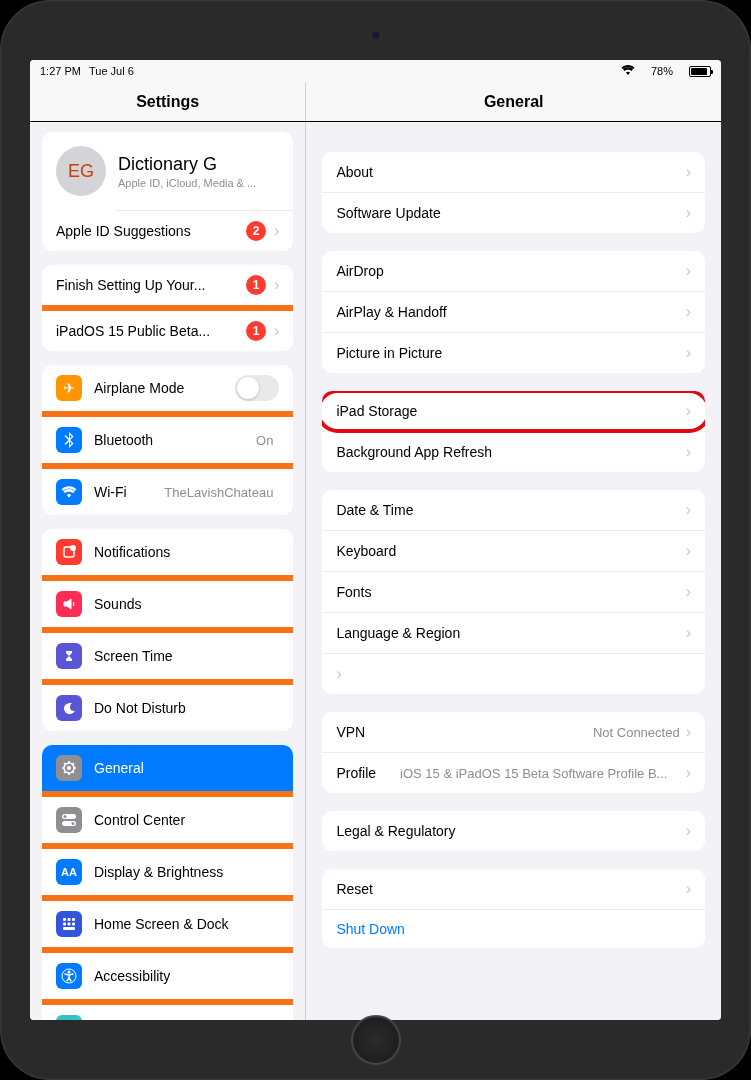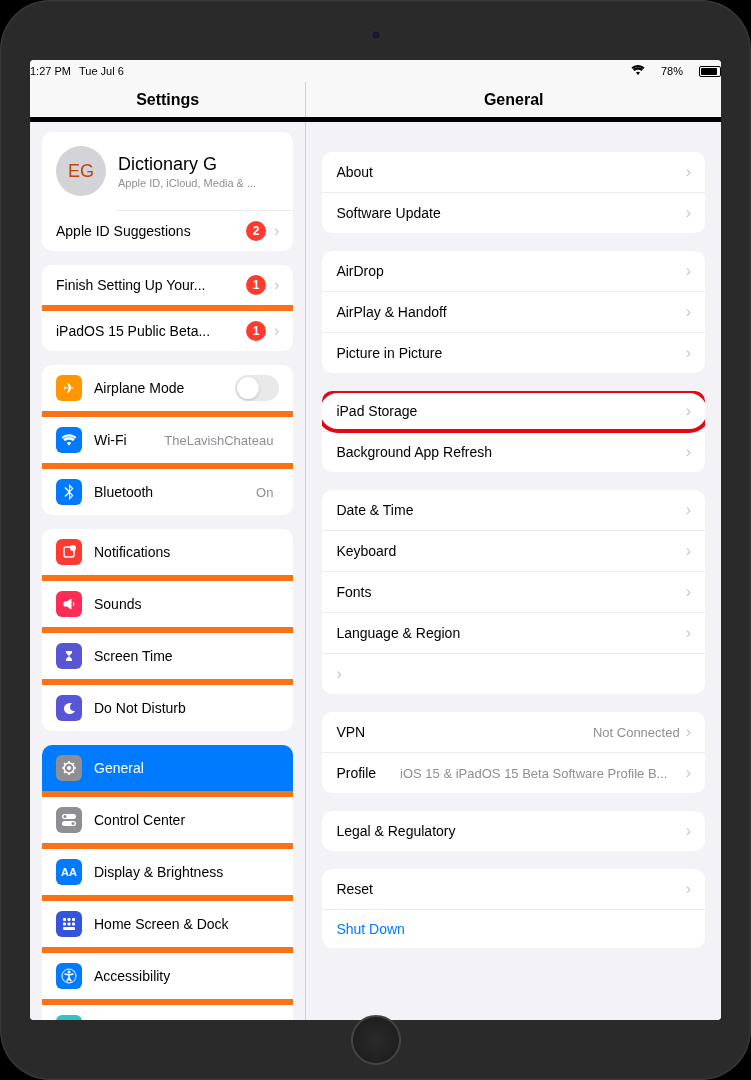--- a/index.html
+++ b/index.html
@@ -50,21 +50,21 @@
   overflow: hidden;
   display: flex;
   flex-direction: column;
 }
 .status-bar {
   height: 22px;
   background: #f8f8f8;
   display: flex;
   justify-content: space-between;
   align-items: center;
-  padding: 0 0;
+  padding: 0 10px;
   font-size: 11px;
   font-weight: 500;
 }
 .status-left { display: flex; gap: 8px; }
 .status-right { display: flex; align-items: center; gap: 16px; }
 .battery-icon {
   width: 22px;
   height: 11px;
   border: 1px solid #000;
   border-radius: 2px;
@@ -91,21 +91,21 @@
   border-radius: 1px;
 }
 .wifi-icon-sm {
   display: inline-block;
   font-size: 12px;
 }
 .headers {
   height: 40px;
   background: #f8f8f8;
   display: flex;
-  border-bottom: 5px solid #000000;
+  border-bottom: 1px solid #000000;
 }
 .header-left {
   width: 40%;
   display: flex;
   align-items: center;
   justify-content: center;
   font-weight: 600;
   font-size: 16px;
   border-right: 1px solid #d0d0d0;
 }
@@ -334,35 +334,35 @@
         <div class="section">
           <div class="row">
             <span class="icon-box" style="background:#ff9500">✈</span>
             <span class="row-label">Airplane Mode</span>
             <span class="toggle">
                 <span class="toggle-knob"></span>
               </span>
           </div>
           <div class="row">
             <span class="icon-box" style="background:#007aff">
+              <svg width="10" height="16" viewBox="0 0 10 16">
+                  <path d="M5 0V6.5L1.5 3L0.5 4L4.5 8L0.5 12L1.5 13L5 9.5V16L9.5 11.5L6 8L9.5 4.5L5 0zM6 2.8L7.7 4.5L6 6.2V2.8zM6 9.8L7.7 11.5L6 13.2V9.8z" fill="#fff"></path>
+                </svg>
+            </span>
+            <span class="row-label">Bluetooth</span>
+            <span class="row-value">On</span>
+          </div>
+          <div class="row">
+            <span class="icon-box" style="background:#007aff">
               <svg width="16" height="12" viewBox="0 0 14 10">
                   <path d="M7 10L9 7.5C8.4 7 7.7 6.8 7 6.8S5.6 7 5 7.5L7 10zM3.5 6C4.5 5.2 5.7 4.7 7 4.7S9.5 5.2 10.5 6L12 4.2C10.6 3 8.9 2.3 7 2.3S3.4 3 2 4.2L3.5 6zM0.5 2.5C2.3 0.9 4.6 0 7 0S11.7 0.9 13.5 2.5L12.3 4C10.8 2.7 9 2 7 2S3.2 2.7 1.7 4L0.5 2.5z" fill="#fff"></path>
                 </svg>
             </span>
             <span class="row-label">Wi-Fi</span>
             <span class="row-value">TheLavishChateau</span>
-          </div>
-          <div class="row">
-            <span class="icon-box" style="background:#007aff">
-              <svg width="10" height="16" viewBox="0 0 10 16">
-                  <path d="M5 0V6.5L1.5 3L0.5 4L4.5 8L0.5 12L1.5 13L5 9.5V16L9.5 11.5L6 8L9.5 4.5L5 0zM6 2.8L7.7 4.5L6 6.2V2.8zM6 9.8L7.7 11.5L6 13.2V9.8z" fill="#fff"></path>
-                </svg>
-            </span>
-            <span class="row-label">Bluetooth</span>
-            <span class="row-value">On</span>
           </div>
         </div>
 
         <div class="section">
           <div class="row">
             <span class="icon-box" style="background:#ff3b30">
               <svg width="14" height="14" viewBox="0 0 14 14">
                   <rect x="2" y="2" width="10" height="10" rx="2" fill="none" stroke="#fff" stroke-width="1.5"></rect>
                   <circle cx="11" cy="3" r="3" fill="#fff"></circle>
                 </svg>

